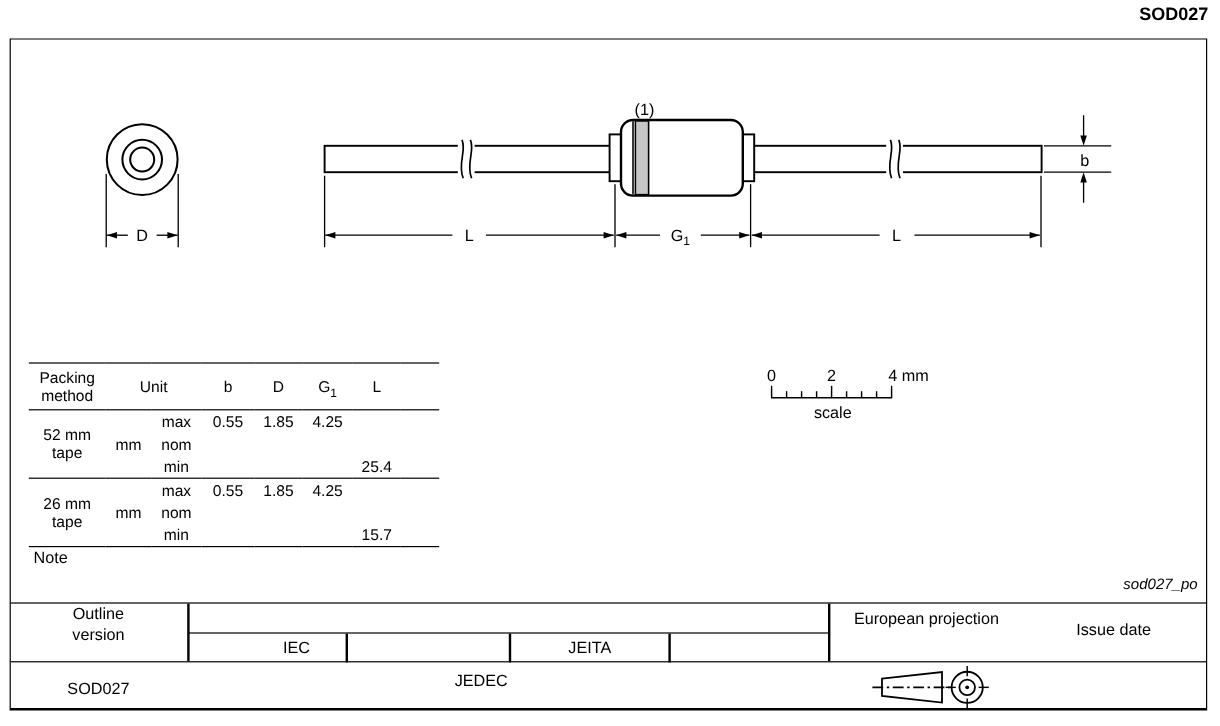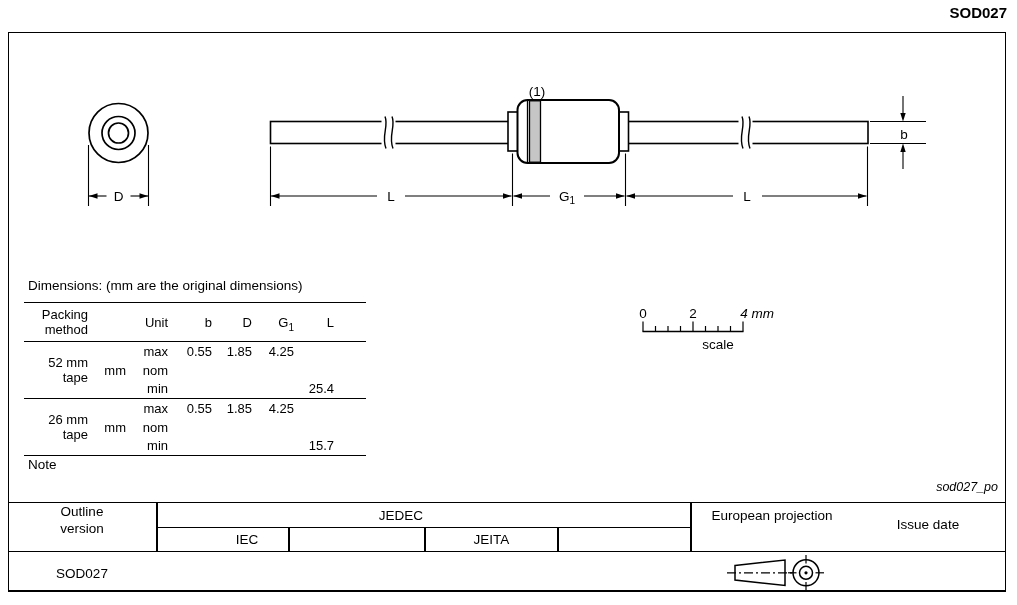--- a/index.html
+++ b/index.html
@@ -10,21 +10,21 @@
   .lbl{font-size:13.5px;}
   .ttl{font-weight:bold;font-size:15px;white-space:nowrap;}
   .ln{position:absolute;background:#000;}
   .outer-box{position:absolute;left:8px;top:32px;width:996px;height:557px;
              border:1.6px solid #000;border-bottom-width:2.4px;}
   sub{font-size:10px;line-height:0;}
   
   table.dims{position:absolute;left:24px;top:302px;width:342px;border-collapse:collapse;
              table-layout:fixed;font-size:13px;
              border-top:1.8px solid #000;border-bottom:1.8px solid #000;}
-  table.dims th,table.dims td{padding:0;text-align:right;vertical-align:middle;
+  table.dims th,table.dims td{padding:0;text-align:center;vertical-align:middle;
              font-weight:normal;line-height:15px;margin-top:28px;}
   table.dims thead tr{height:39px;}
   table.dims thead th{border-bottom:1.3px solid #000;}
   table.dims tbody tr{height:19px;}
   tr.grp td{border-top:1.2px solid #000;}
   
   .fc{position:absolute;text-align:center;font-size:13.5px;line-height:16.5px;}
   .date-old{position:relative;display:inline-block;}
   .date-old::after{content:"";position:absolute;left:-5px;right:-5px;top:7.5px;height:1.5px;background:#000;}
   .wm{font-style:italic;font-size:12.5px;}
@@ -119,24 +119,23 @@
   </svg>
 
   <span class="ctr lbl" style="left:537px;top:91px;">(1)</span>
   <span class="ctr lbl" style="left:118.5px;top:195.5px;">D</span>
   <span class="ctr lbl" style="left:391px;top:195.5px;">L</span>
   <span class="ctr lbl" style="left:567px;top:196px;"><span>G</span><sub>1</sub></span>
   <span class="ctr lbl" style="left:747px;top:195.5px;">L</span>
   <span class="ctr lbl" style="left:904px;top:134px;">b</span>
   <span class="ctr lbl" style="left:643px;top:313px;">0</span>
   <span class="ctr lbl" style="left:693px;top:313px;">2</span>
-  <span class="ctr lbl" style="left:757px;top:313px;font-style:italic;">4 mm</span>
-  <span class="ctr lbl" style="left:694px;top:343.5px;margin-left:24px;">scale</span>
-
-  <span class="abs lbl" style="left:28px;top:278px;">Dimensions: (mm are the original dimensions)</span>
+  <span class="ctr lbl" style="left:757px;top:313px;">4 mm</span>
+  <span class="ctr lbl" style="left:694px;top:343.5px;">scale</span>
+
 
   <table class="dims">
     <colgroup>
       <col style="width:64px">
         <col style="width:38px">
         <col style="width:42px">
         <col style="width:44px">
       <col style="width:40px">
         <col style="width:42px">
         <col style="width:40px">
@@ -212,20 +211,20 @@
   <div class="ln" style="left:157px;top:526.5px;width:534px;height:1.2px;"></div>
   <div class="ln" style="left:9px;top:551px;width:996px;height:1.3px;"></div>
   <div class="ln" style="left:156.4px;top:503px;width:1.3px;height:48px;"></div>
   <div class="ln" style="left:288.4px;top:527.5px;width:1.3px;height:24px;"></div>
   <div class="ln" style="left:424.4px;top:527.5px;width:1.3px;height:24px;"></div>
   <div class="ln" style="left:557.4px;top:527.5px;width:1.3px;height:24px;"></div>
   <div class="ln" style="left:690.4px;top:503px;width:1.3px;height:48px;"></div>
 
   <div class="fc" style="left:47px;top:504px;width:70px;">Outline version</div>
   <div class="fc" style="left:157px;top:532px;width:132px;margin-left:24px;">IEC</div>
-  <div class="fc" style="left:289px;top:508px;width:136px;padding-left:44px;">JEDEC</div>
+  <div class="fc" style="left:289px;top:560px;width:136px;padding-left:44px;">JEDEC</div>
   <div class="fc" style="left:425px;top:532px;width:133px;">JEITA</div>
   <div class="fc" style="left:691px;top:508px;width:162px;">European projection</div>
   <div class="fc" style="left:853px;top:517px;width:150px;">Issue date</div>
   <div class="fc" style="left:8px;top:566px;width:148px;">SOD027</div>
   <div class="fc" style="left:289px;top:566px;width:136px;margin-top:48px;">DO-34</div>
 
 </div>
 
 </body></html>

